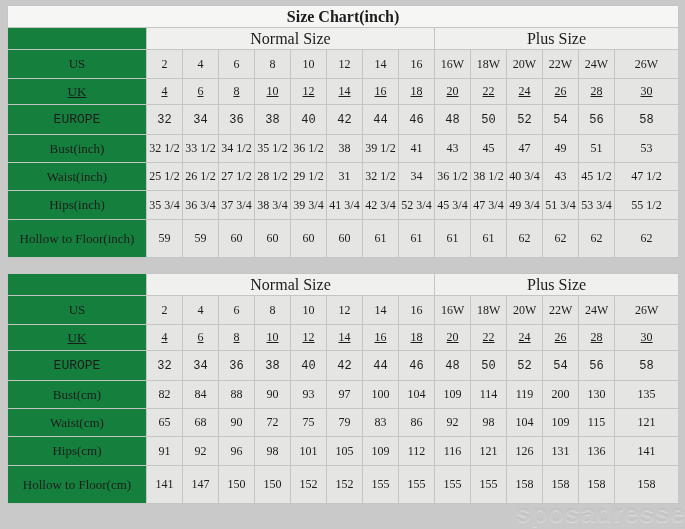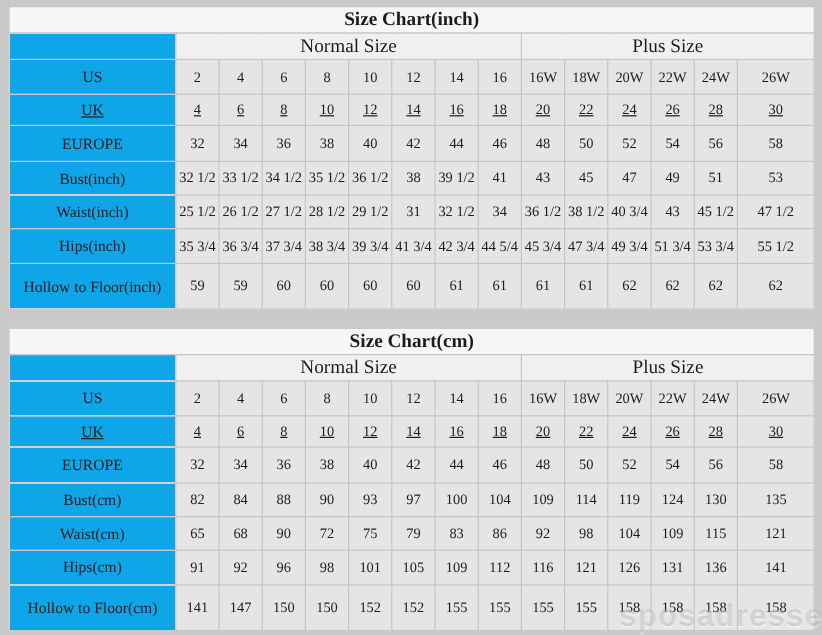--- a/index.html
+++ b/index.html
@@ -36,30 +36,30 @@
   tr.r-group { height: 22px; margin-top: 13px; }
   td.title {
     background: #f6f6f5;
     font-size: 16px;
   }
   td.group {
     background: #f0f0ef;
     font-size: 16px;
   }
   td.lbl {
-    background: #0ea5e9;
+    background: #15803d;
     font-size: 13px;
   }
   td.val {
     background: #e5e5e4;
     font-size: 12px;
   }
   tbody tr:nth-child(1) { height: 29px; }
   tbody tr:nth-child(2) { height: 26px; text-decoration: underline; }
-  tbody tr:nth-child(3) { height: 30px; }
+  tbody tr:nth-child(3) { height: 30px; font-family: Liberation Mono, monospace; }
   tbody tr:nth-child(4) { height: 28px; margin-left: 24px; }
   tbody tr:nth-child(5) { height: 28px; }
   tbody tr:nth-child(6) { height: 29px; }
   tbody tr:nth-child(7) { height: 38px; padding-left: 40px; }
 
   .watermark {
     position: absolute;
     left: 516px;
     top: 498px;
     font-family: "Liberation Sans", sans-serif;
@@ -193,21 +193,21 @@
         </tr>
         <tr>
           <td class="lbl">Hips(inch)</td>
           <td class="val">35 3/4</td>
           <td class="val">36 3/4</td>
           <td class="val">37 3/4</td>
           <td class="val">38 3/4</td>
           <td class="val">39 3/4</td>
           <td class="val">41 3/4</td>
           <td class="val">42 3/4</td>
-          <td class="val">44 5/4</td>
+          <td class="val">52 3/4</td>
           <td class="val">45 3/4</td>
           <td class="val">47 3/4</td>
           <td class="val">49 3/4</td>
           <td class="val">51 3/4</td>
           <td class="val">53 3/4</td>
           <td class="val">55 1/2</td>
         </tr>
         <tr>
           <td class="lbl">Hollow to Floor(inch)</td>
           <td class="val">59</td>
@@ -240,23 +240,20 @@
         <col class="c-data">
         <col class="c-data">
       <col class="c-data">
         <col class="c-data">
         <col class="c-data">
         <col class="c-data">
       <col class="c-data">
         <col class="c-last">
     </colgroup>
     <thead>
-      <tr class="r-title">
-        <td class="title" colspan="15">Size Chart(cm)</td>
-      </tr>
       <tr class="r-group">
         <td class="lbl"></td>
         <td class="group" colspan="8">Normal Size</td>
         <td class="group" colspan="6">Plus Size</td>
       </tr>
     </thead>
     <tbody>
         <tr>
           <td class="lbl">US</td>
           <td class="val">2</td>
@@ -314,21 +311,21 @@
           <td class="val">84</td>
           <td class="val">88</td>
           <td class="val">90</td>
           <td class="val">93</td>
           <td class="val">97</td>
           <td class="val">100</td>
           <td class="val">104</td>
           <td class="val">109</td>
           <td class="val">114</td>
           <td class="val">119</td>
-          <td class="val">124</td>
+          <td class="val">200</td>
           <td class="val">130</td>
           <td class="val">135</td>
         </tr>
         <tr>
           <td class="lbl">Waist(cm)</td>
           <td class="val">65</td>
           <td class="val">68</td>
           <td class="val">90</td>
           <td class="val">72</td>
           <td class="val">75</td>

